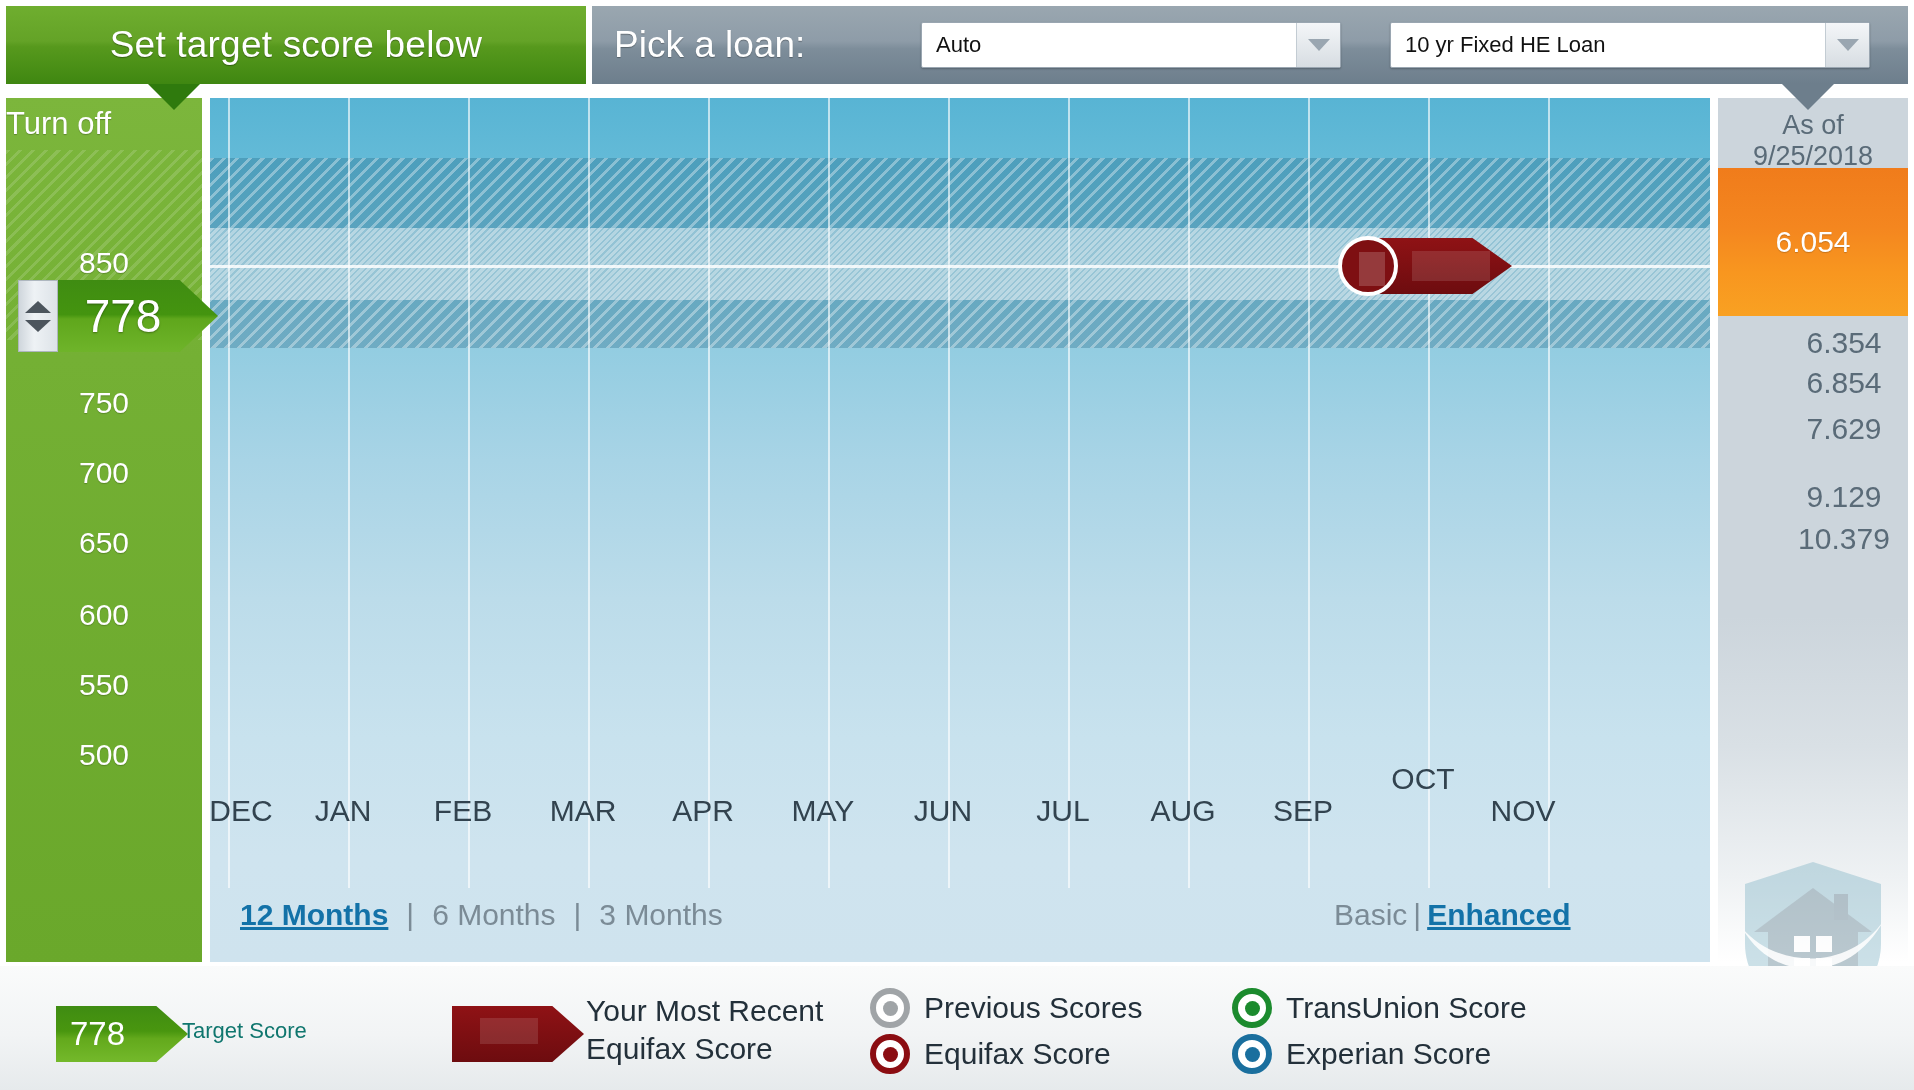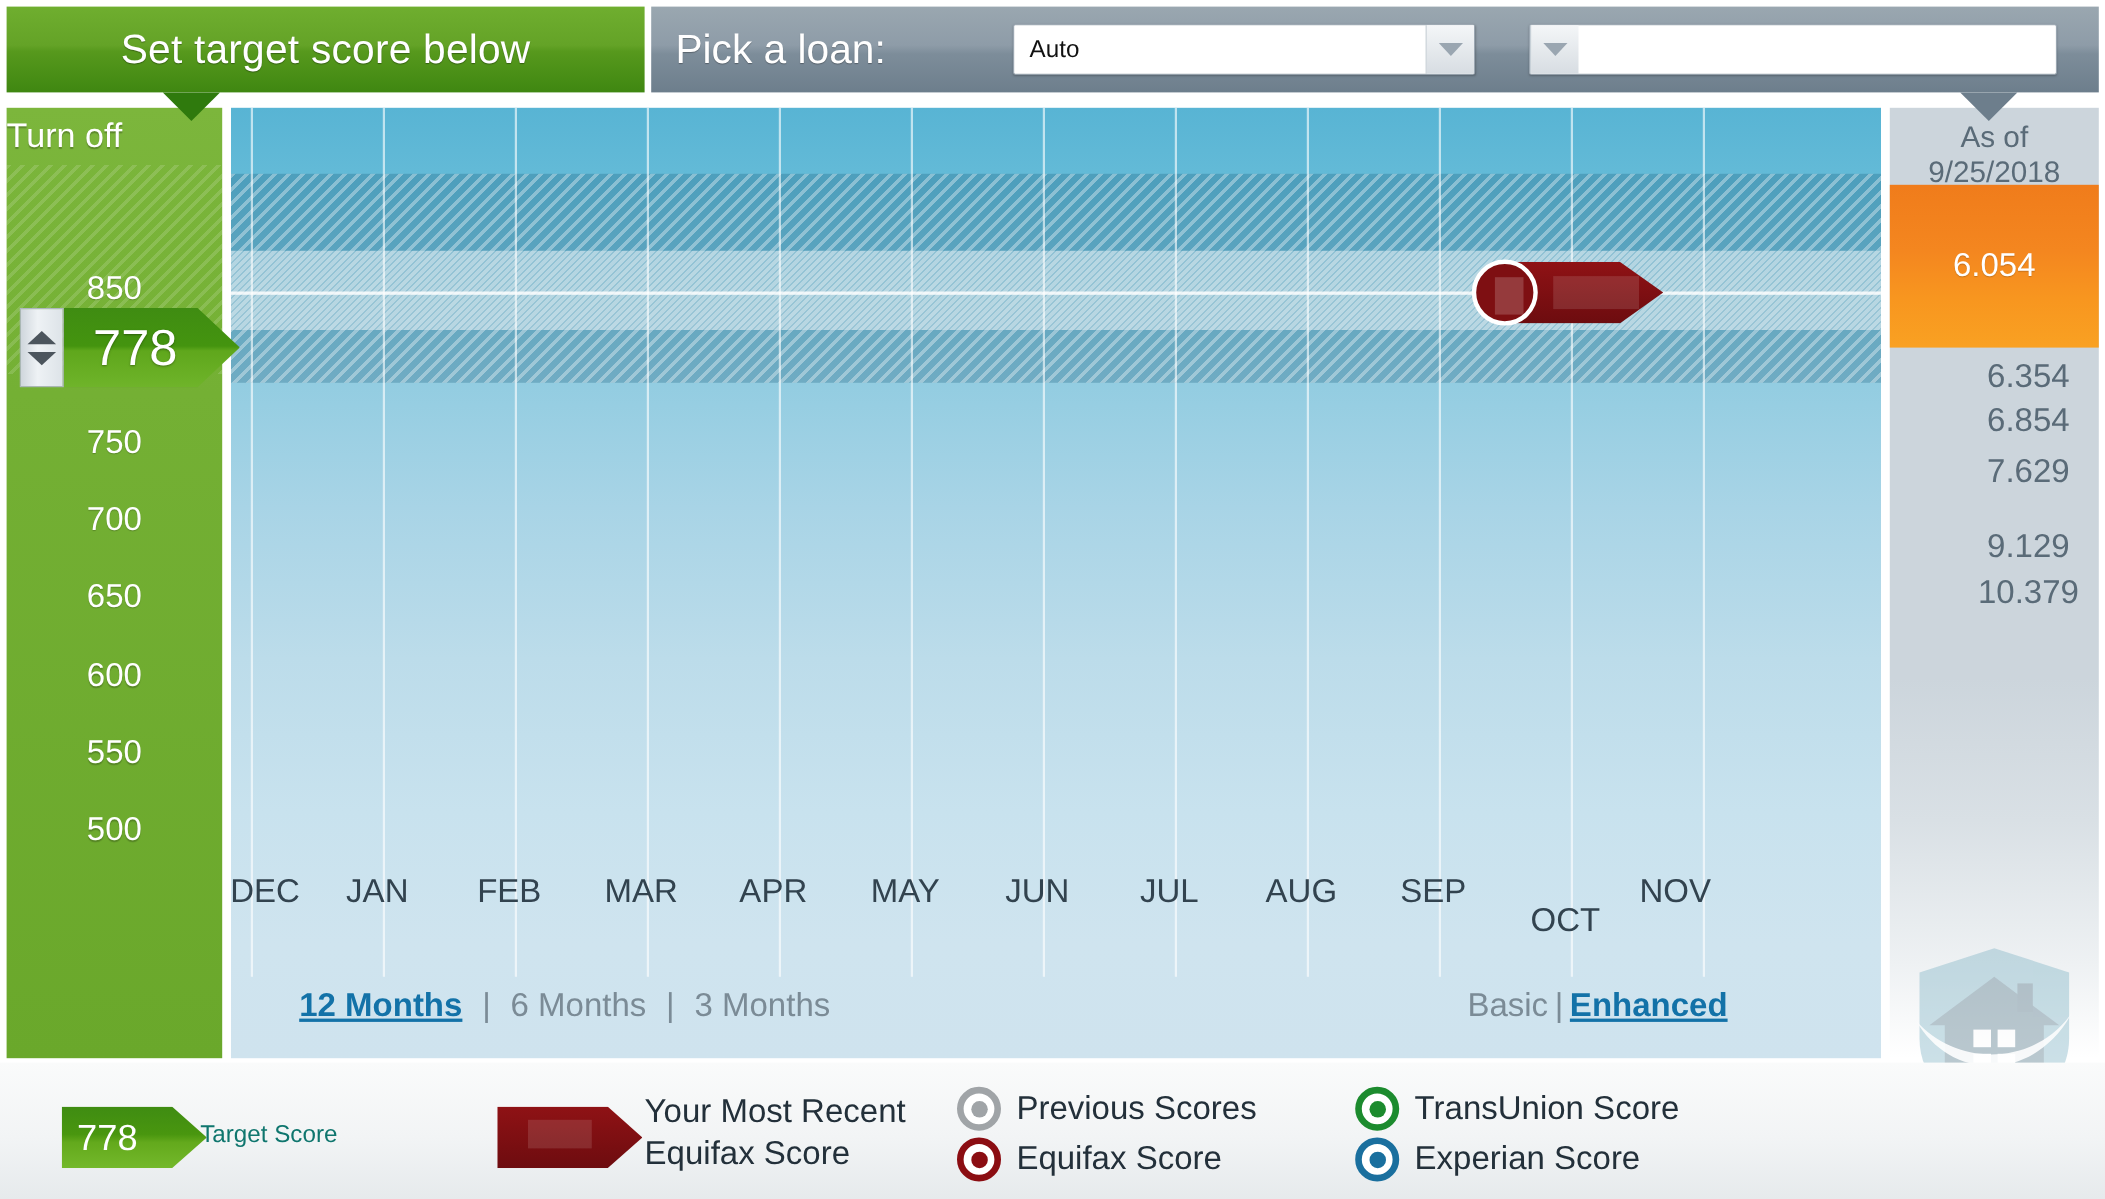--- a/index.html
+++ b/index.html
@@ -179,21 +179,21 @@
 
   
   .month-label {
     position: absolute; color: #32434f; font-size: 30px;
     text-align: center; white-space: nowrap;
   }
 
   
   #range-controls {
     position: absolute; left: 240px; top: 898px;
-    display: flex; align-items: baseline; gap: 18px; z-index: 20; margin-left: 32px;
+    display: flex; align-items: baseline; gap: 18px; z-index: 20;
   }
   #mode-controls {
     position: absolute; left: 1334px; top: 898px;
     display: flex; align-items: baseline; gap: 6px; z-index: 20;
   }
   .ctl-link { font-size: 30px; color: #7b8b96; white-space: nowrap; }
   .ctl-link.active {
     color: #1372a8; text-decoration: underline; font-weight: bold;
   }
   .ctl-sep { font-size: 30px; color: #7b8b96; }
@@ -276,20 +276,21 @@
   </div>
 
   <div class="select-box" id="loan-type-select">
     <span class="select-value">Auto</span>
     <span class="select-arrow-cell">
       <span class="select-caret"></span>
     </span>
   </div>
 
   <div class="select-box" id="loan-term-select">
+    <span class="select-value">10 yr Fixed HE Loan</span>
     <span class="select-arrow-cell">
       <span class="select-caret"></span>
     </span>
   </div>
 
   <div id="rates-arrow"></div>
 </div>
 
 <div id="score-scale">
   <div id="turn-off-btn">
@@ -347,21 +348,21 @@
   <div class="month-label" style="left:-24px; top:696px; width:110px">DEC</div>
   <div class="month-label" style="left:78px;  top:696px; width:110px">JAN</div>
   <div class="month-label" style="left:198px; top:696px; width:110px">FEB</div>
   <div class="month-label" style="left:318px; top:696px; width:110px">MAR</div>
   <div class="month-label" style="left:438px; top:696px; width:110px">APR</div>
   <div class="month-label" style="left:558px; top:696px; width:110px">MAY</div>
   <div class="month-label" style="left:678px; top:696px; width:110px">JUN</div>
   <div class="month-label" style="left:798px; top:696px; width:110px">JUL</div>
   <div class="month-label" style="left:918px; top:696px; width:110px">AUG</div>
   <div class="month-label" style="left:1038px;top:696px; width:110px">SEP</div>
-  <div class="month-label" style="left:1158px;top:722px; width:110px">OCT</div>
+  <div class="month-label" style="left:1158px;top:664px; width:110px">OCT</div>
   <div class="month-label" style="left:1258px;top:696px; width:110px">NOV</div>
 </div>
 
 <div id="range-controls">
   <span class="ctl-link active">12 Months</span>
   <span class="ctl-sep">|</span>
   <span class="ctl-link">6 Months</span>
   <span class="ctl-sep">|</span>
   <span class="ctl-link">3 Months</span>
 </div>

